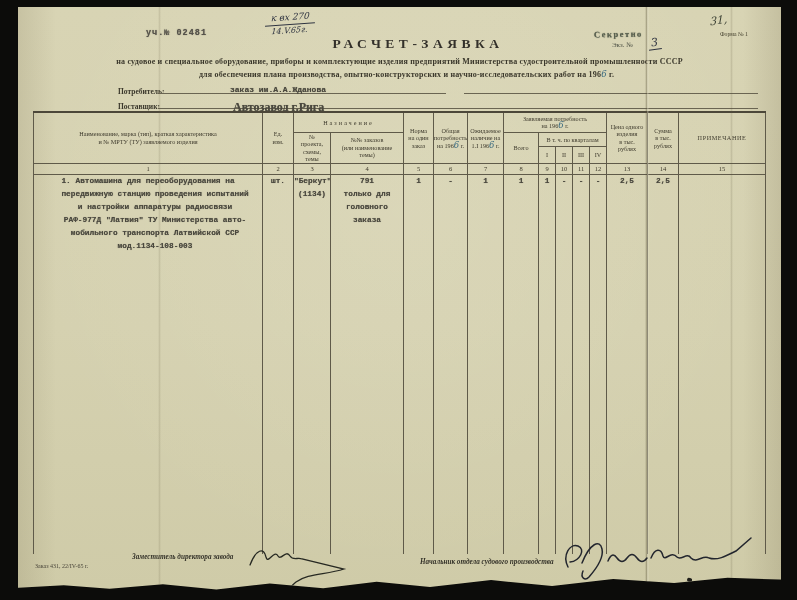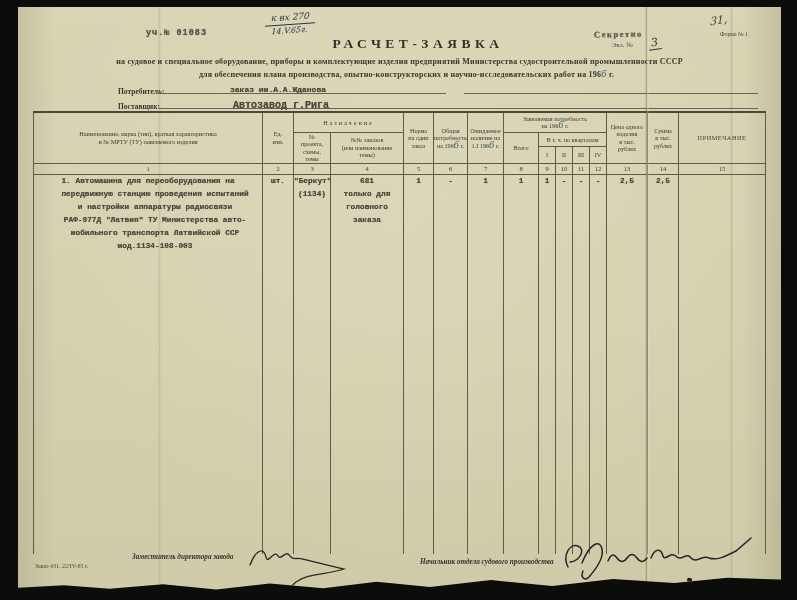--- a/index.html
+++ b/index.html
@@ -73,21 +73,21 @@
   .hand-six{font-family:"DejaVu Serif", serif;font-style:italic;font-weight:normal;color:#3a6b80;font-size:8.5px;}
 
   .party-label{position:absolute;font-size:7.5px;font-weight:bold;color:#3b382c;}
   .lab-consumer{left:100px;top:80px;}
   .lab-supplier{left:100px;top:95px;}
   .party-rule{position:absolute;border-bottom:1px solid #6a6552;height:10px;}
   .rule-c1{left:140px;top:76px;width:288px;}
   .rule-c2{left:446px;top:76px;width:294px;}
   .rule-s1{left:140px;top:91px;width:600px;}
   .val-consumer{position:absolute;left:212px;top:78px;font-size:8px;}
-  .val-supplier{position:absolute;left:215px;top:93px;font-size:10px;}
+  .val-supplier{position:absolute;left:215px;top:93px;font-size:12px;font-family:Liberation Serif, serif;}
 
   
   table.form{
     position:absolute;left:15px;top:104px;width:732px;
     border-collapse:collapse;table-layout:fixed;z-index:2;
     border-top:2px solid #4c4739;border-left:1.4px solid #55503f;border-right:1.4px solid #55503f;
   }
   table.form th, table.form td{
     border:1px solid #5f5a49;padding:0;margin:0;
     vertical-align:middle;text-align:center;
@@ -131,21 +131,21 @@
 <div class="paper">
 
   <div class="crease crease-faint"></div>
   <div class="crease crease-main"></div>
   <div class="crease crease-right"></div>
 
   <div class="note-top hand">
     <span class="l1">к вх 270</span>
     <span class="l2">14.V.65г.</span>
   </div>
-  <div class="acct">уч.№ 01083</div>
+  <div class="acct">уч.№ 02481</div>
   <div class="doc-title print">РАСЧЕТ-ЗАЯВКА</div>
   <div class="secret">Секретно</div>
   <div class="copy-line">
     <span>Экз. №</span>
     <span class="hand copy-no">3</span>
   </div>
   <div class="page-no hand">31,</div>
   <div class="form-no print">Форма № 1</div>
 
   <div class="sub1 print">на судовое и специальное оборудование, приборы и комплектующие изделия предприятий Министерства судостроительной промышленности СССР</div>
@@ -241,21 +241,21 @@
     <tr class="rdata">
       <td class="c-name">1. Автомашина для переоборудования на
    передвижную станцию проведения испытаний
    и настройки аппаратуры радиосвязи
    РАФ-977Д "Латвия" ТУ Министерства авто-
    мобильного транспорта Латвийской ССР
    мод.1134-108-003</td>
       <td class="c-unit">шт.</td>
       <td class="c-proj">"Беркут"
 (1134)</td>
-      <td class="c-ord">681
+      <td class="c-ord">791
 только для
 головного
 заказа</td>
       <td class="c-val">1</td>
       <td class="c-val">-</td>
       <td class="c-val">1</td>
       <td class="c-val">1</td>
       <td class="c-val">1</td>
       <td class="c-val">-</td>
       <td class="c-val">-</td>

